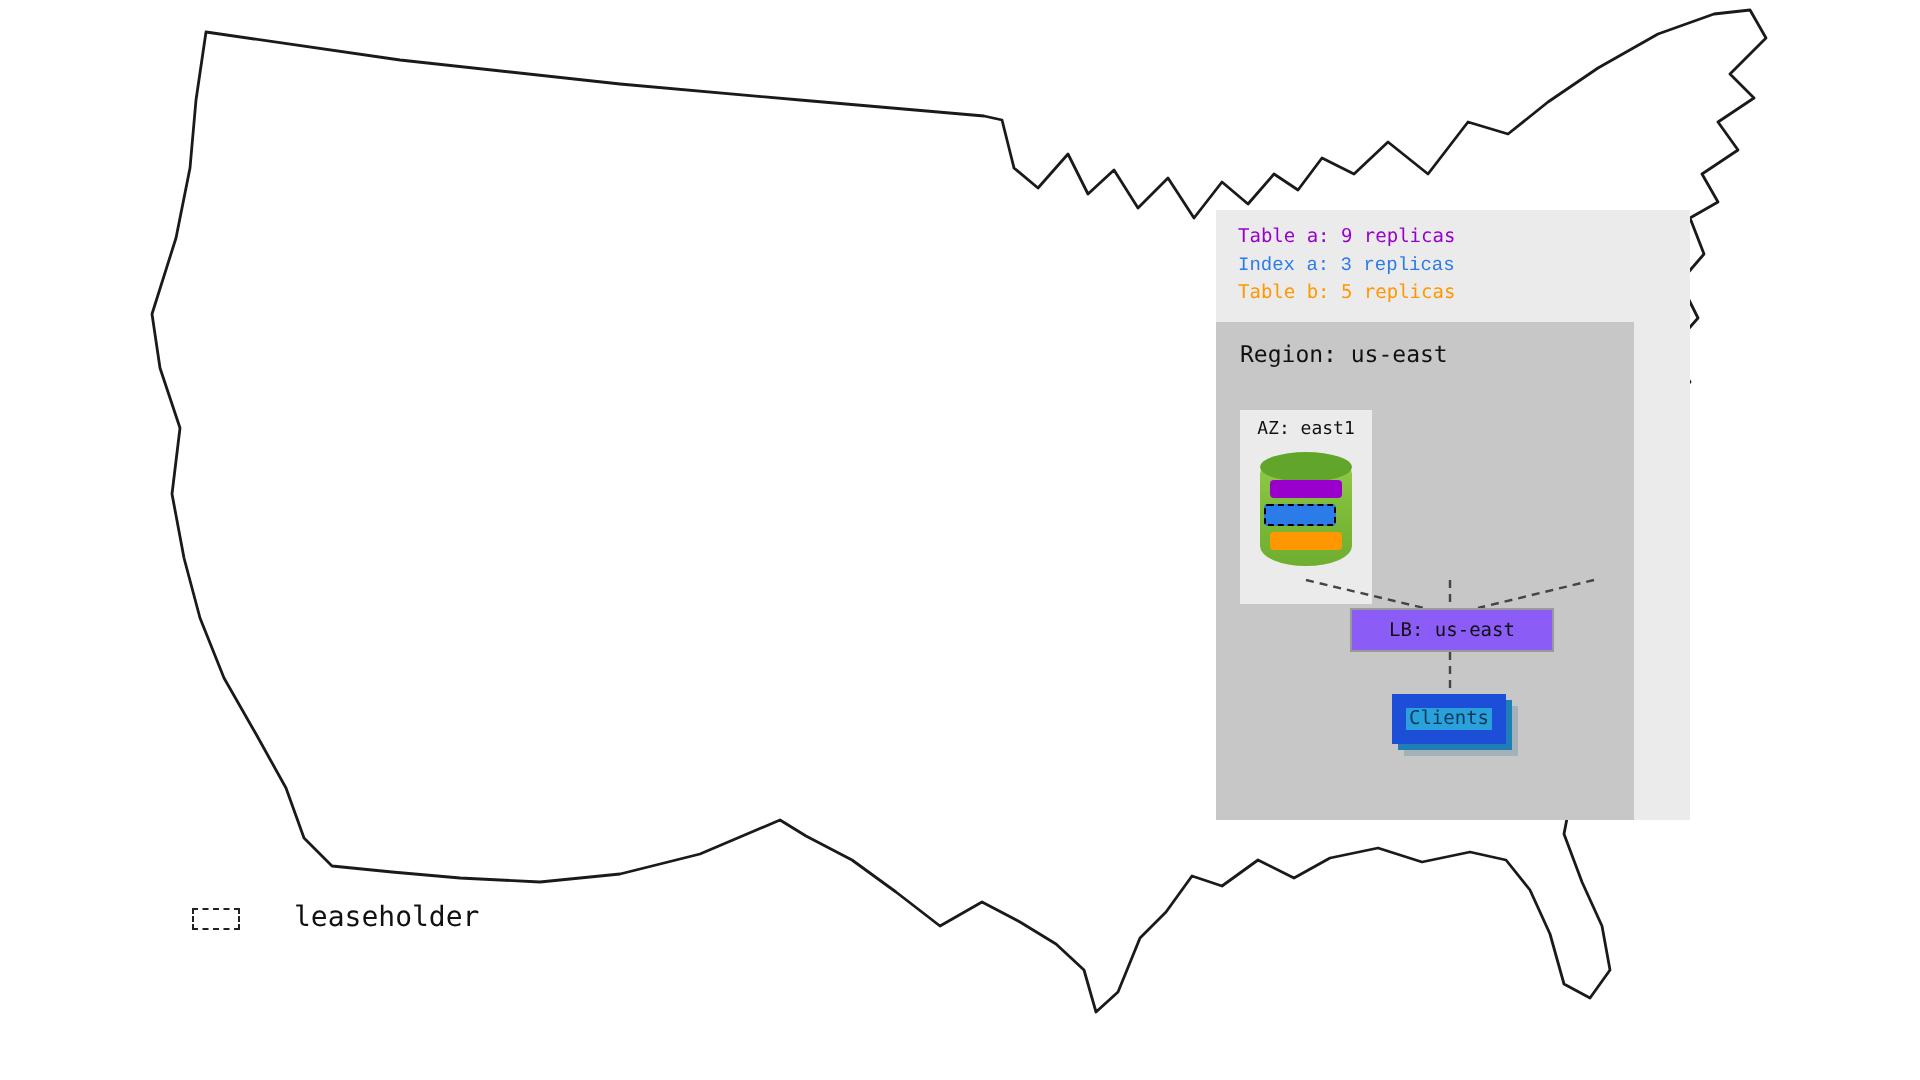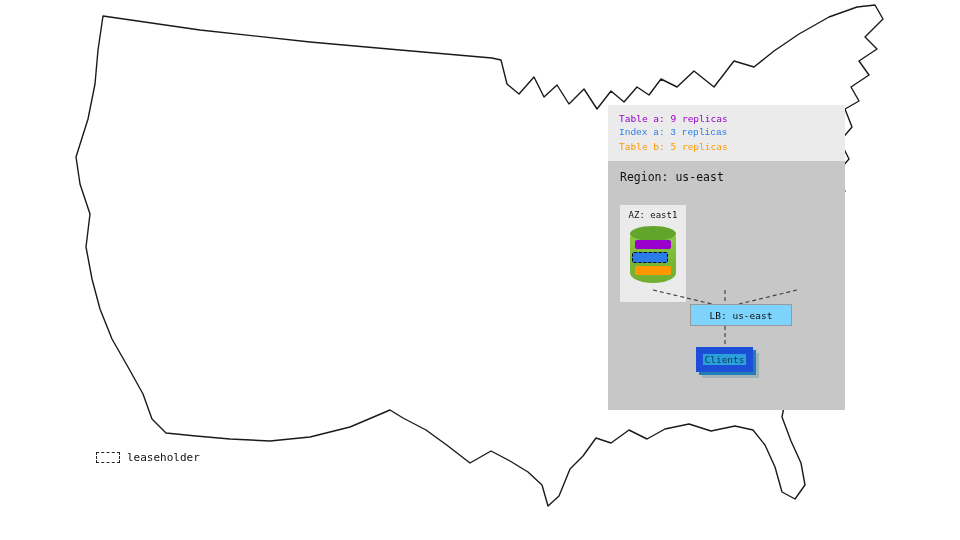--- a/index.html
+++ b/index.html
@@ -5,41 +5,41 @@
   * { box-sizing: border-box; margin: 0; padding: 0; }
   html, body { width: 960px; height: 540px; background: #ffffff; overflow: hidden; }
   body { font-family: "DejaVu Sans Mono", "Liberation Mono", monospace; }
   .canvas { position: relative; width: 960px; height: 540px; background: #fff; }
 
   .map-svg { position: absolute; left: 0; top: 0; }
 
   
   .map-legend { position: absolute; left: 96px; top: 451px; display: flex; align-items: center; gap: 7px; }
   .dash-box { width: 24px; height: 11px; border: 1.6px dashed #222; background: transparent; }
-  .map-legend-label { font-size: 11px; color: #111; }
+  .map-legend-label { font-size: 14px; color: #111; margin-left: 20px; }
 
   
   .panel { position: absolute; left: 608px; top: 105px; width: 237px; height: 305px; background: #ebebeb; }
   .replica-legend { position: absolute; left: 11px; top: 7px; }
   .legend-line { font-size: 9.5px; line-height: 14px; white-space: pre; }
 
-  .region { position: absolute; left: 0; top: 56px; width: 237px; height: 249px; background: #c7c7c7; }
+  .region { position: absolute; left: 0; top: 56px; width: 209px; height: 249px; background: #c7c7c7; }
   .region-title { position: absolute; left: 12px; top: 9px; font-size: 11.5px; color: #111; }
 
   .az-row { position: absolute; left: 12px; top: 16px; display: flex; gap: 6px; margin-top: 28px; }
   .az-box { width: 66px; height: 97px; background: #ebebeb; }
   .az-label { text-align: center; font-size: 9px; color: #111; padding-top: 5px; }
 
   .cyl { position: relative; width: 46px; height: 56px; margin: 7px auto 0; background: linear-gradient(180deg, #93cc49 0%, #7ab837 60%, #6fae2f 100%); border-radius: 23px / 10px; }
   .cyl-top { position: absolute; left: 0; top: -1px; width: 46px; height: 15px; border-radius: 50%; background: #61a52a; }
   .bars { position: absolute; left: 5px; top: 13px; width: 36px; }
   .bar { position: relative; width: 36px; height: 9px; border-radius: 2px; margin-bottom: 3px; }
   .bar.leaseholder { border: 1.6px dashed #000; height: 11px; }
 
-  .lb-box { position: absolute; left: 690px; top: 304px; width: 102px; height: 22px; background: #7dd3fc; border: 1px solid #999; font-size: 9.5px; color: #111; display: flex; align-items: center; justify-content: center; }
+  .lb-box { position: absolute; left: 675px; top: 304px; width: 102px; height: 22px; background: #8b5cf6; border: 1px solid #999; font-size: 9.5px; color: #111; display: flex; align-items: center; justify-content: center; }
 
   .clients-box { position: absolute; left: 696px; top: 347px; width: 57px; height: 25px; background: #2ba1dc; border: 7px solid #1d4ed8; box-shadow: 3px 3px 0 0 #1f7fb5, 6px 6px 0 0 #15598333; font-size: 9.5px; color: #0b3a5c; display: flex; align-items: center; justify-content: center; }
 
   .connectors { position: absolute; left: 0; top: 0; pointer-events: none; }
 </style>
 </head>
 <body>
 
 <div class="canvas">
 

